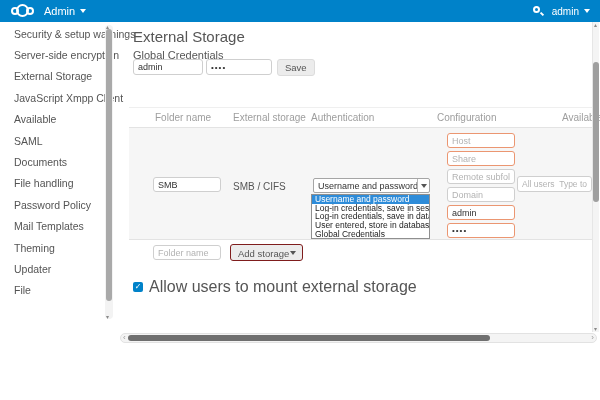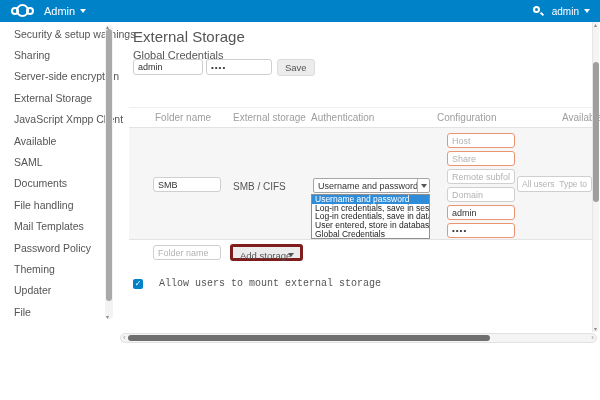--- a/index.html
+++ b/index.html
@@ -61,38 +61,38 @@
   #auth-select { position:absolute; left:184px; top:50px; width:117px; height:15px;
                  background:#fff; border:1px solid #a5a5a5; border-radius:2px; cursor:pointer; }
   #auth-select .val { position:absolute; left:4px; top:2px; font-size:9px; color:#333; white-space:nowrap; }
   #auth-select .btn { position:absolute; right:0; top:0; width:12px; height:13px; border-left:1px solid #b5b5b5; }
   #auth-select .btn i { position:absolute; left:3px; top:5px; width:0; height:0;
                         border-left:3px solid transparent; border-right:3px solid transparent;
                         border-top:4px solid #555; }
   #tfoot { position:relative; height:25px; }
   #new-folder { position:absolute; left:24px; top:5px; width:68px; height:15px; }
   #add-storage { position:absolute; left:101px; top:4px; width:73px; height:17px;
-                 background:#ececec; border:3px solid #7f1d1d; border-radius:3px; cursor:pointer; }
+                 background:#ececec; border:1px solid #7f1d1d; border-radius:3px; cursor:pointer; }
   #add-storage span { position:absolute; left:7px; top:3px; font-size:9.5px; color:#555; }
   #add-storage i { position:absolute; right:6px; top:6px; width:0; height:0;
                    border-left:3px solid transparent; border-right:3px solid transparent;
                    border-top:4px solid #555; }
 
   
   #auth-list { position:absolute; left:311px; top:194px; width:119px; background:#fff;
                border:1px solid #8f8f8f; z-index:10; }
   #auth-list .opt { height:8.7px; line-height:8.7px; font-size:8.5px; color:#222;
                     padding-left:3px; white-space:nowrap; overflow:hidden; cursor:pointer; }
   #auth-list .opt.sel { background:#2e8cd9; color:#fff; }
 
   
   #allow-row { position:absolute; left:133px; top:278px; display:flex; align-items:center; }
   #allow-cb { width:10px; height:10px; background:#0082c9; border-radius:2px; color:#fff;
               font-size:8px; line-height:10px; text-align:center; cursor:pointer; }
-  #allow-label { font-size:10px; color:#555; margin-left:16px;font-family:Liberation Mono, monospace; }
+  #allow-label { font-size:16px; color:#555; margin-left:6px; }
 
   
   #hscroll { position:absolute; left:120px; top:333px; width:477px; height:10px;
              background:#f4f4f4; border:1px solid #e2e2e2; border-radius:5px; }
   #hscroll .thumb { position:absolute; left:7px; top:1px; width:362px; height:6px;
                     background:#6f6f6f; border-radius:3px; }
   #hscroll .ar { position:absolute; top:0; font-size:8px; line-height:8px; color:#9a9a9a; }
   #vscroll { position:absolute; left:592px; top:22px; width:7px; height:310px;
              background:#f4f4f4; border-left:1px solid #e6e6e6; }
   #vscroll .thumb { position:absolute; left:0px; top:40px; width:6px; height:140px;
@@ -117,30 +117,29 @@
   </div>
   <div id="user-menu">
     <span>admin</span>
     <span class="caret-down"></span>
   </div>
 </div>
 
 <div id="sidebar">
   <ul>
     <li>Security &amp; setup warnings</li>
-    <li>Sharing</li>
     <li>Server-side encryption</li>
     <li>External Storage</li>
     <li>JavaScript Xmpp Client</li>
     <li>Available</li>
     <li>SAML</li>
     <li>Documents</li>
     <li>File handling</li>
+    <li>Password Policy</li>
     <li>Mail Templates</li>
-    <li>Password Policy</li>
     <li>Theming</li>
     <li>Updater</li>
     <li>File</li>
   </ul>
 </div>
 <div id="side-scroll">
   <span class="chev" style="top:-1px;">▴</span>
   <div class="thumb"></div>
   <span class="chev" style="bottom:-1px;">▾</span>
 </div>

